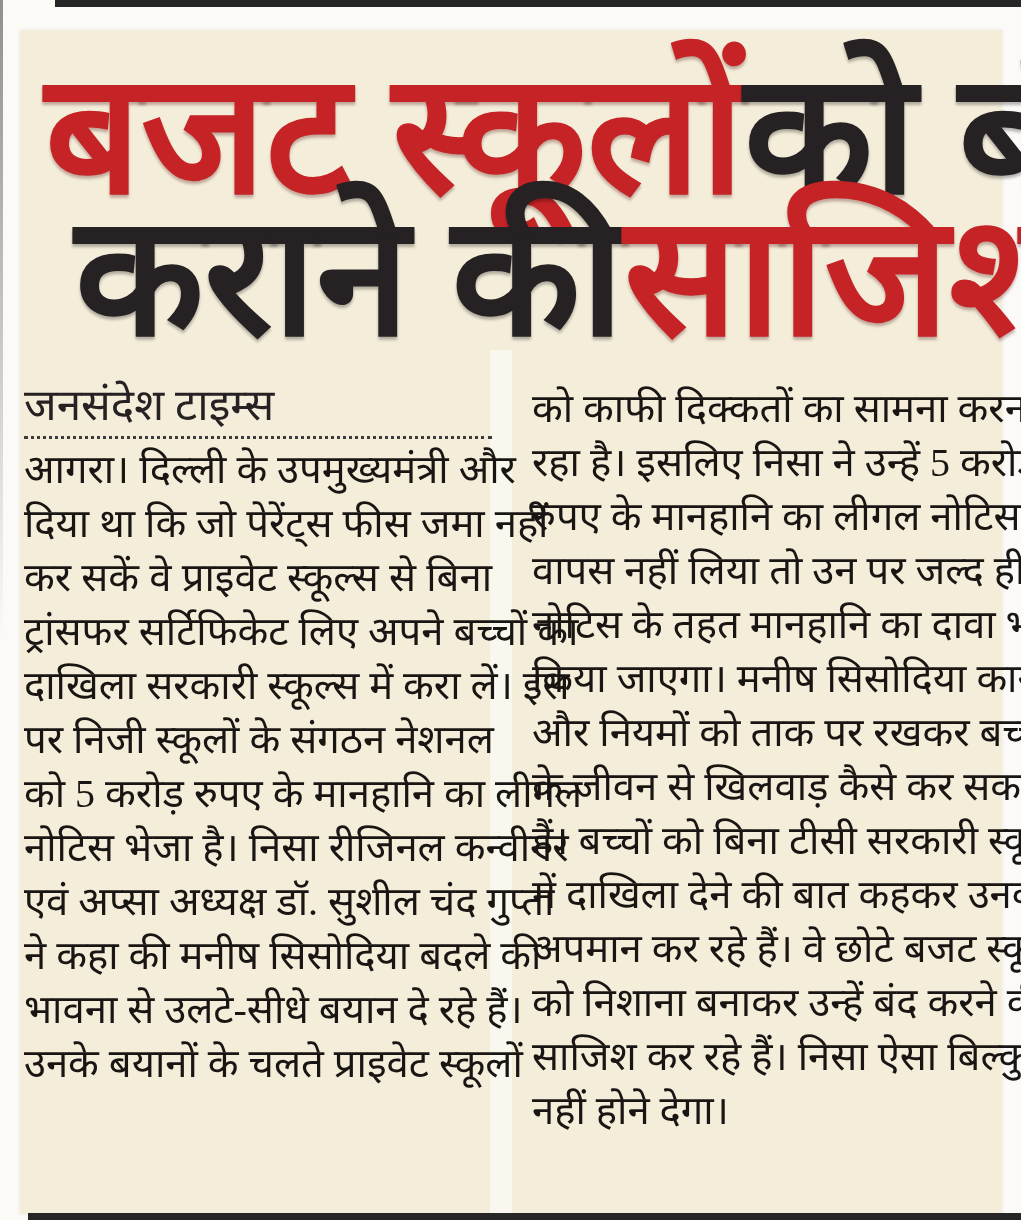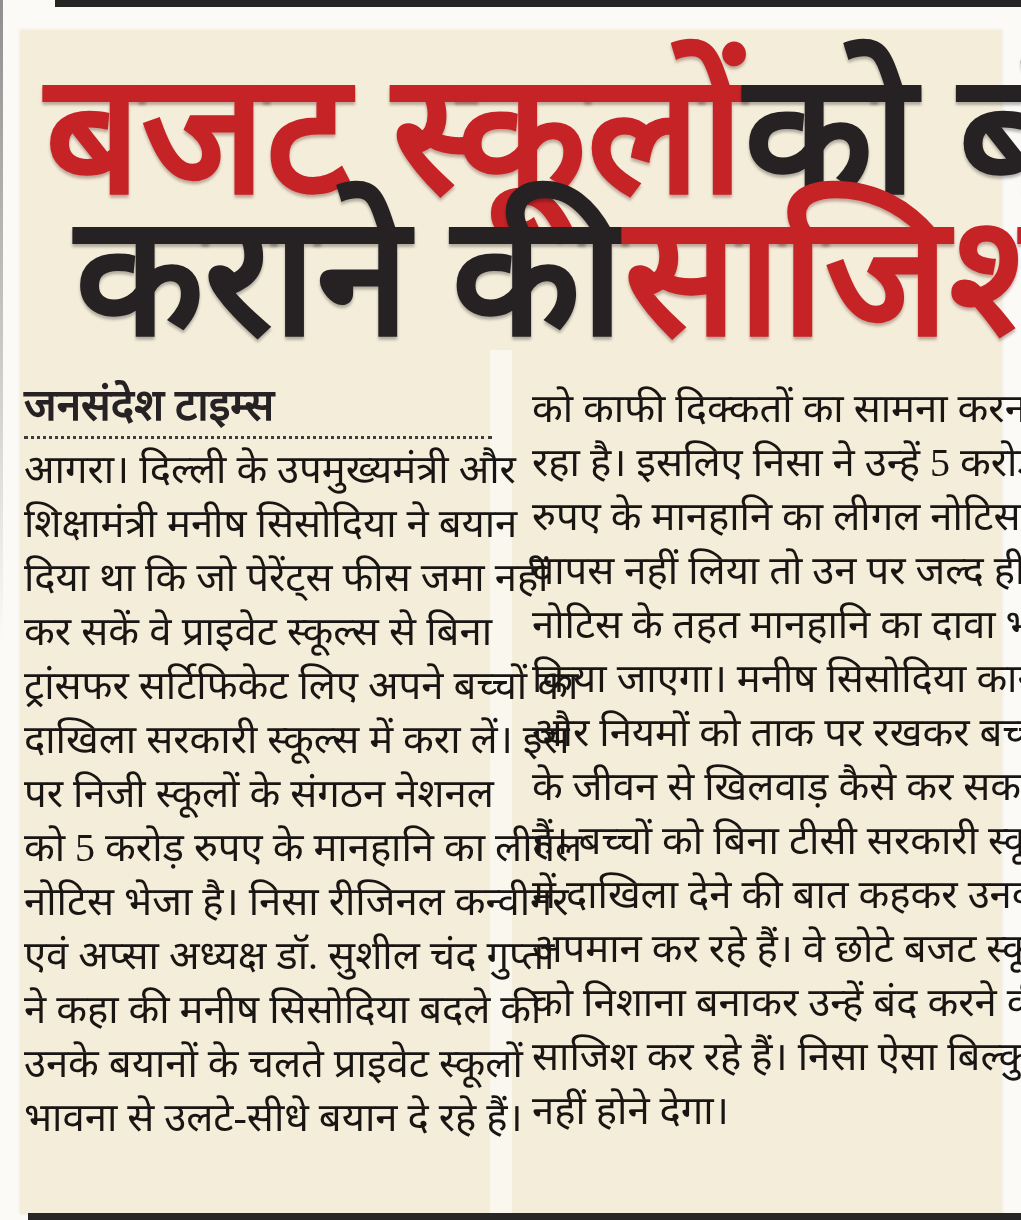--- a/index.html
+++ b/index.html
@@ -48,21 +48,21 @@
   .gutter {
     position: absolute; left: 470px; top: 320px; bottom: 0; width: 22px;
     background: rgba(255,255,255,0.55);
   }
   
   .col { position: absolute; color: var(--body-text, #181512); }
   .col-left  { left: 4px;   top: 348px; width: 468px; }
   .col-right { left: 512px; top: 352px; width: 466px; }
   .byline-text {
     display: block;
-    font-weight: bold; font-size: 44px; line-height: 56px;
+    font-weight: normal; font-size: 44px; line-height: 56px;
     color: var(--headline-black, #262223);
   }
   .dotted-rule {
     border: none;
     border-top: 3px dotted var(--dotted-rule, #3c3c3c);
     margin: 2px 0 4px 0; height: 0;
   }
   .body-lines { font-size: 40px; }
   .body-line {
     height: 54px; line-height: 54px;
@@ -90,32 +90,31 @@
     <span class="hl-red">साजिश</span>
   </div>
 
   <div class="gutter"></div>
 
   <div class="col col-left">
     <span class="byline-text">जनसंदेश टाइम्स</span>
     <div class="dotted-rule"></div>
     <div class="body-lines">
         <div class="body-line"><b>आगरा। </b>दिल्ली के उपमुख्यमंत्री और</div>
-        <div class="body-line">शिक्षामंत्री मनीष सिसोदिया ने बयान</div>
         <div class="body-line">दिया था कि जो पेरेंट्स फीस जमा नहीं</div>
         <div class="body-line">कर सकें वे प्राइवेट स्कूल्स से बिना</div>
         <div class="body-line">ट्रांसफर सर्टिफिकेट लिए अपने बच्चों का</div>
         <div class="body-line">दाखिला सरकारी स्कूल्स में करा लें। इस</div>
         <div class="body-line">पर निजी स्कूलों के संगठन नेशनल</div>
         <div class="body-line">को 5 करोड़ रुपए के मानहानि का लीगल</div>
         <div class="body-line">नोटिस भेजा है। निसा रीजिनल कन्वीनर</div>
         <div class="body-line">एवं अप्सा अध्यक्ष डॉ. सुशील चंद गुप्ता</div>
         <div class="body-line">ने कहा की मनीष सिसोदिया बदले की</div>
+        <div class="body-line">भावना से उलटे-सीधे बयान दे रहे हैं।</div>
         <div class="body-line">उनके बयानों के चलते प्राइवेट स्कूलों</div>
-        <div class="body-line">भावना से उलटे-सीधे बयान दे रहे हैं।</div>
       </div>
   </div>
 
   <div class="col col-right">
     <div class="body-lines">
         <div class="body-line">को काफी दिक्कतों का सामना करना पड़</div>
         <div class="body-line">रहा है। इसलिए निसा ने उन्हें 5 करोड़</div>
         <div class="body-line">रुपए के मानहानि का लीगल नोटिस भेजा</div>
         <div class="body-line">वापस नहीं लिया तो उन पर जल्द ही इस</div>
         <div class="body-line">नोटिस के तहत मानहानि का दावा भी</div>

